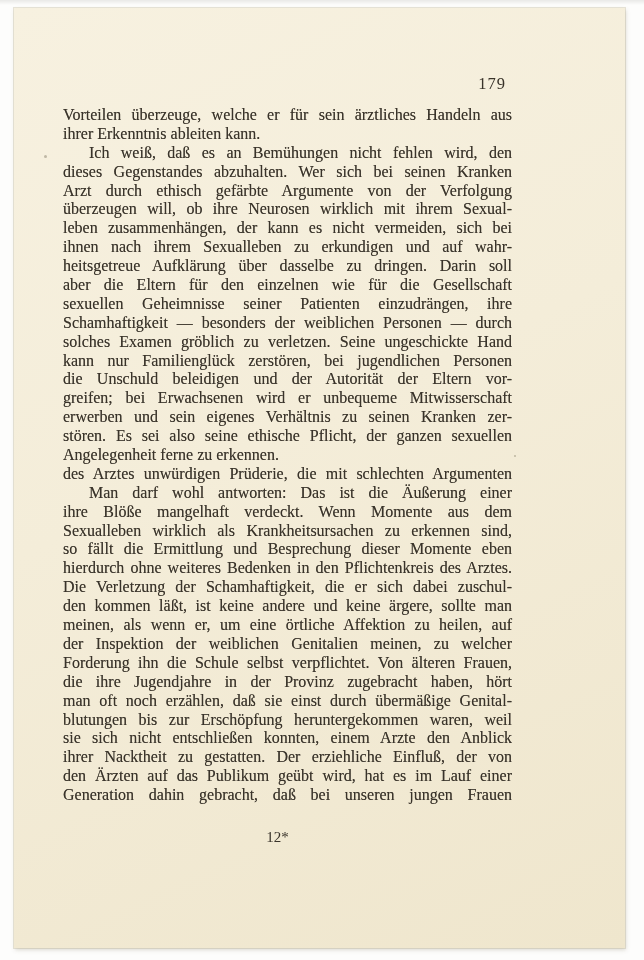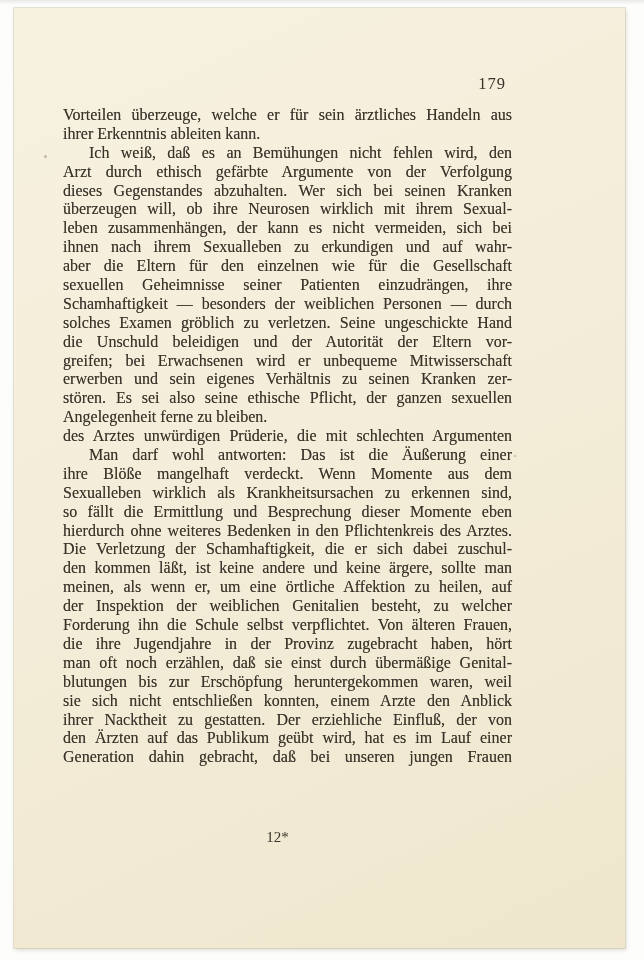--- a/index.html
+++ b/index.html
@@ -90,44 +90,46 @@
 <body>
 
 <div id="viewport">
   <div class="page">
     <div class="folio">179</div>
 
     <div class="textblock">
         <div class="line">Vorteilen überzeuge, welche er für sein ärztliches Handeln aus</div>
         <div class="line para-end">ihrer Erkenntnis ableiten kann.</div>
         <div class="line indent">Ich weiß, daß es an Bemühungen nicht fehlen wird, den</div>
+        <div class="line">dieses Gegenstandes abzuhalten. Wer sich bei seinen Kranken</div>
         <div class="line">Arzt durch ethisch gefärbte Argumente von der Verfolgung</div>
-        <div class="line">dieses Gegenstandes abzuhalten. Wer sich bei seinen Kranken</div>
         <div class="line">überzeugen will, ob ihre Neurosen wirklich mit ihrem Sexual-</div>
         <div class="line">leben zusammenhängen, der kann es nicht vermeiden, sich bei</div>
         <div class="line">ihnen nach ihrem Sexualleben zu erkundigen und auf wahr-</div>
+        <div class="line">heitsgetreue Aufklärung über dasselbe zu dringen. Darin soll</div>
         <div class="line">aber die Eltern für den einzelnen wie für die Gesellschaft</div>
         <div class="line">sexuellen Geheimnisse seiner Patienten einzudrängen, ihre</div>
         <div class="line">Schamhaftigkeit — besonders der weiblichen Personen — durch</div>
         <div class="line">solches Examen gröblich zu verletzen. Seine ungeschickte Hand</div>
+        <div class="line">kann nur Familienglück zerstören, bei jugendlichen Personen</div>
         <div class="line">die Unschuld beleidigen und der Autorität der Eltern vor-</div>
         <div class="line">greifen; bei Erwachsenen wird er unbequeme Mitwisserschaft</div>
         <div class="line">erwerben und sein eigenes Verhältnis zu seinen Kranken zer-</div>
         <div class="line">stören. Es sei also seine ethische Pflicht, der ganzen sexuellen</div>
-        <div class="line para-end">Angelegenheit ferne zu bleiben.</div>
+        <div class="line para-end">Angelegenheit ferne zu erkennen.</div>
         <div class="line">des Arztes unwürdigen Prüderie, die mit schlechten Argumenten</div>
         <div class="line indent">Man darf wohl antworten: Das ist die Äußerung einer</div>
         <div class="line">ihre Blöße mangelhaft verdeckt. Wenn Momente aus dem</div>
         <div class="line">Sexualleben wirklich als Krankheitsursachen zu erkennen sind,</div>
         <div class="line">so fällt die Ermittlung und Besprechung dieser Momente eben</div>
         <div class="line">hierdurch ohne weiteres Bedenken in den Pflichtenkreis des Arztes.</div>
         <div class="line">Die Verletzung der Schamhaftigkeit, die er sich dabei zuschul-</div>
         <div class="line">den kommen läßt, ist keine andere und keine ärgere, sollte man</div>
         <div class="line">meinen, als wenn er, um eine örtliche Affektion zu heilen, auf</div>
-        <div class="line">der Inspektion der weiblichen Genitalien besteht, zu welcher</div>
+        <div class="line">der Inspektion der weiblichen Genitalien meinen, zu welcher</div>
         <div class="line">Forderung ihn die Schule selbst verpflichtet. Von älteren Frauen,</div>
         <div class="line">die ihre Jugendjahre in der Provinz zugebracht haben, hört</div>
         <div class="line">man oft noch erzählen, daß sie einst durch übermäßige Genital-</div>
         <div class="line">blutungen bis zur Erschöpfung heruntergekommen waren, weil</div>
         <div class="line">sie sich nicht entschließen konnten, einem Arzte den Anblick</div>
         <div class="line">ihrer Nacktheit zu gestatten. Der erziehliche Einfluß, der von</div>
         <div class="line">den Ärzten auf das Publikum geübt wird, hat es im Lauf einer</div>
         <div class="line">Generation dahin gebracht, daß bei unseren jungen Frauen</div>
       </div>
 

